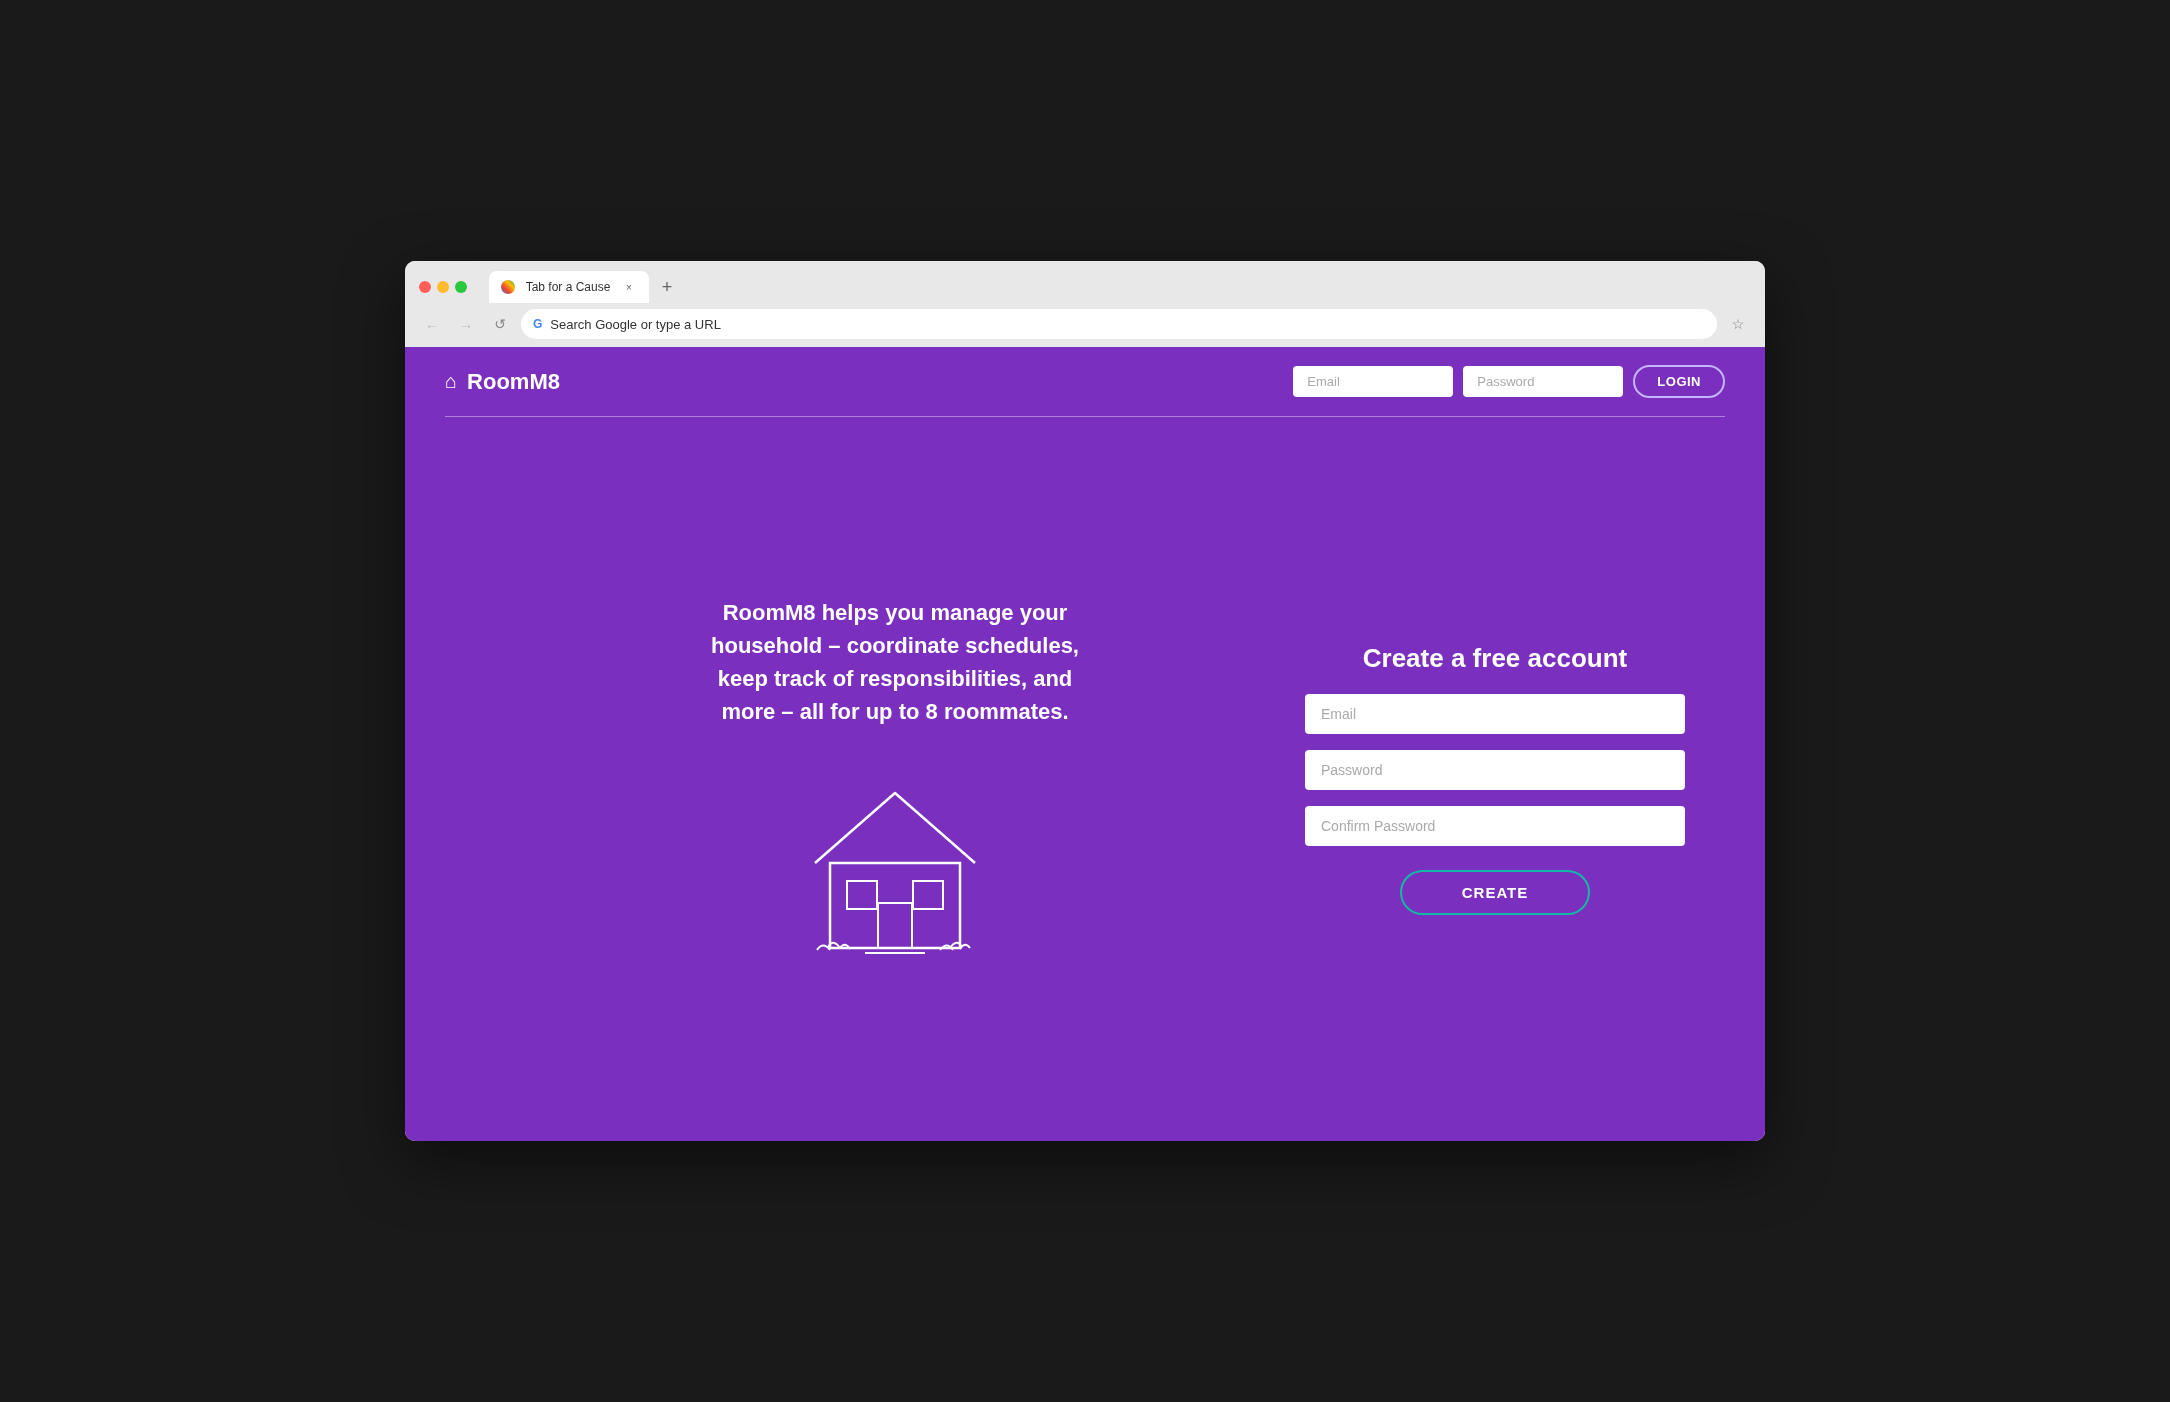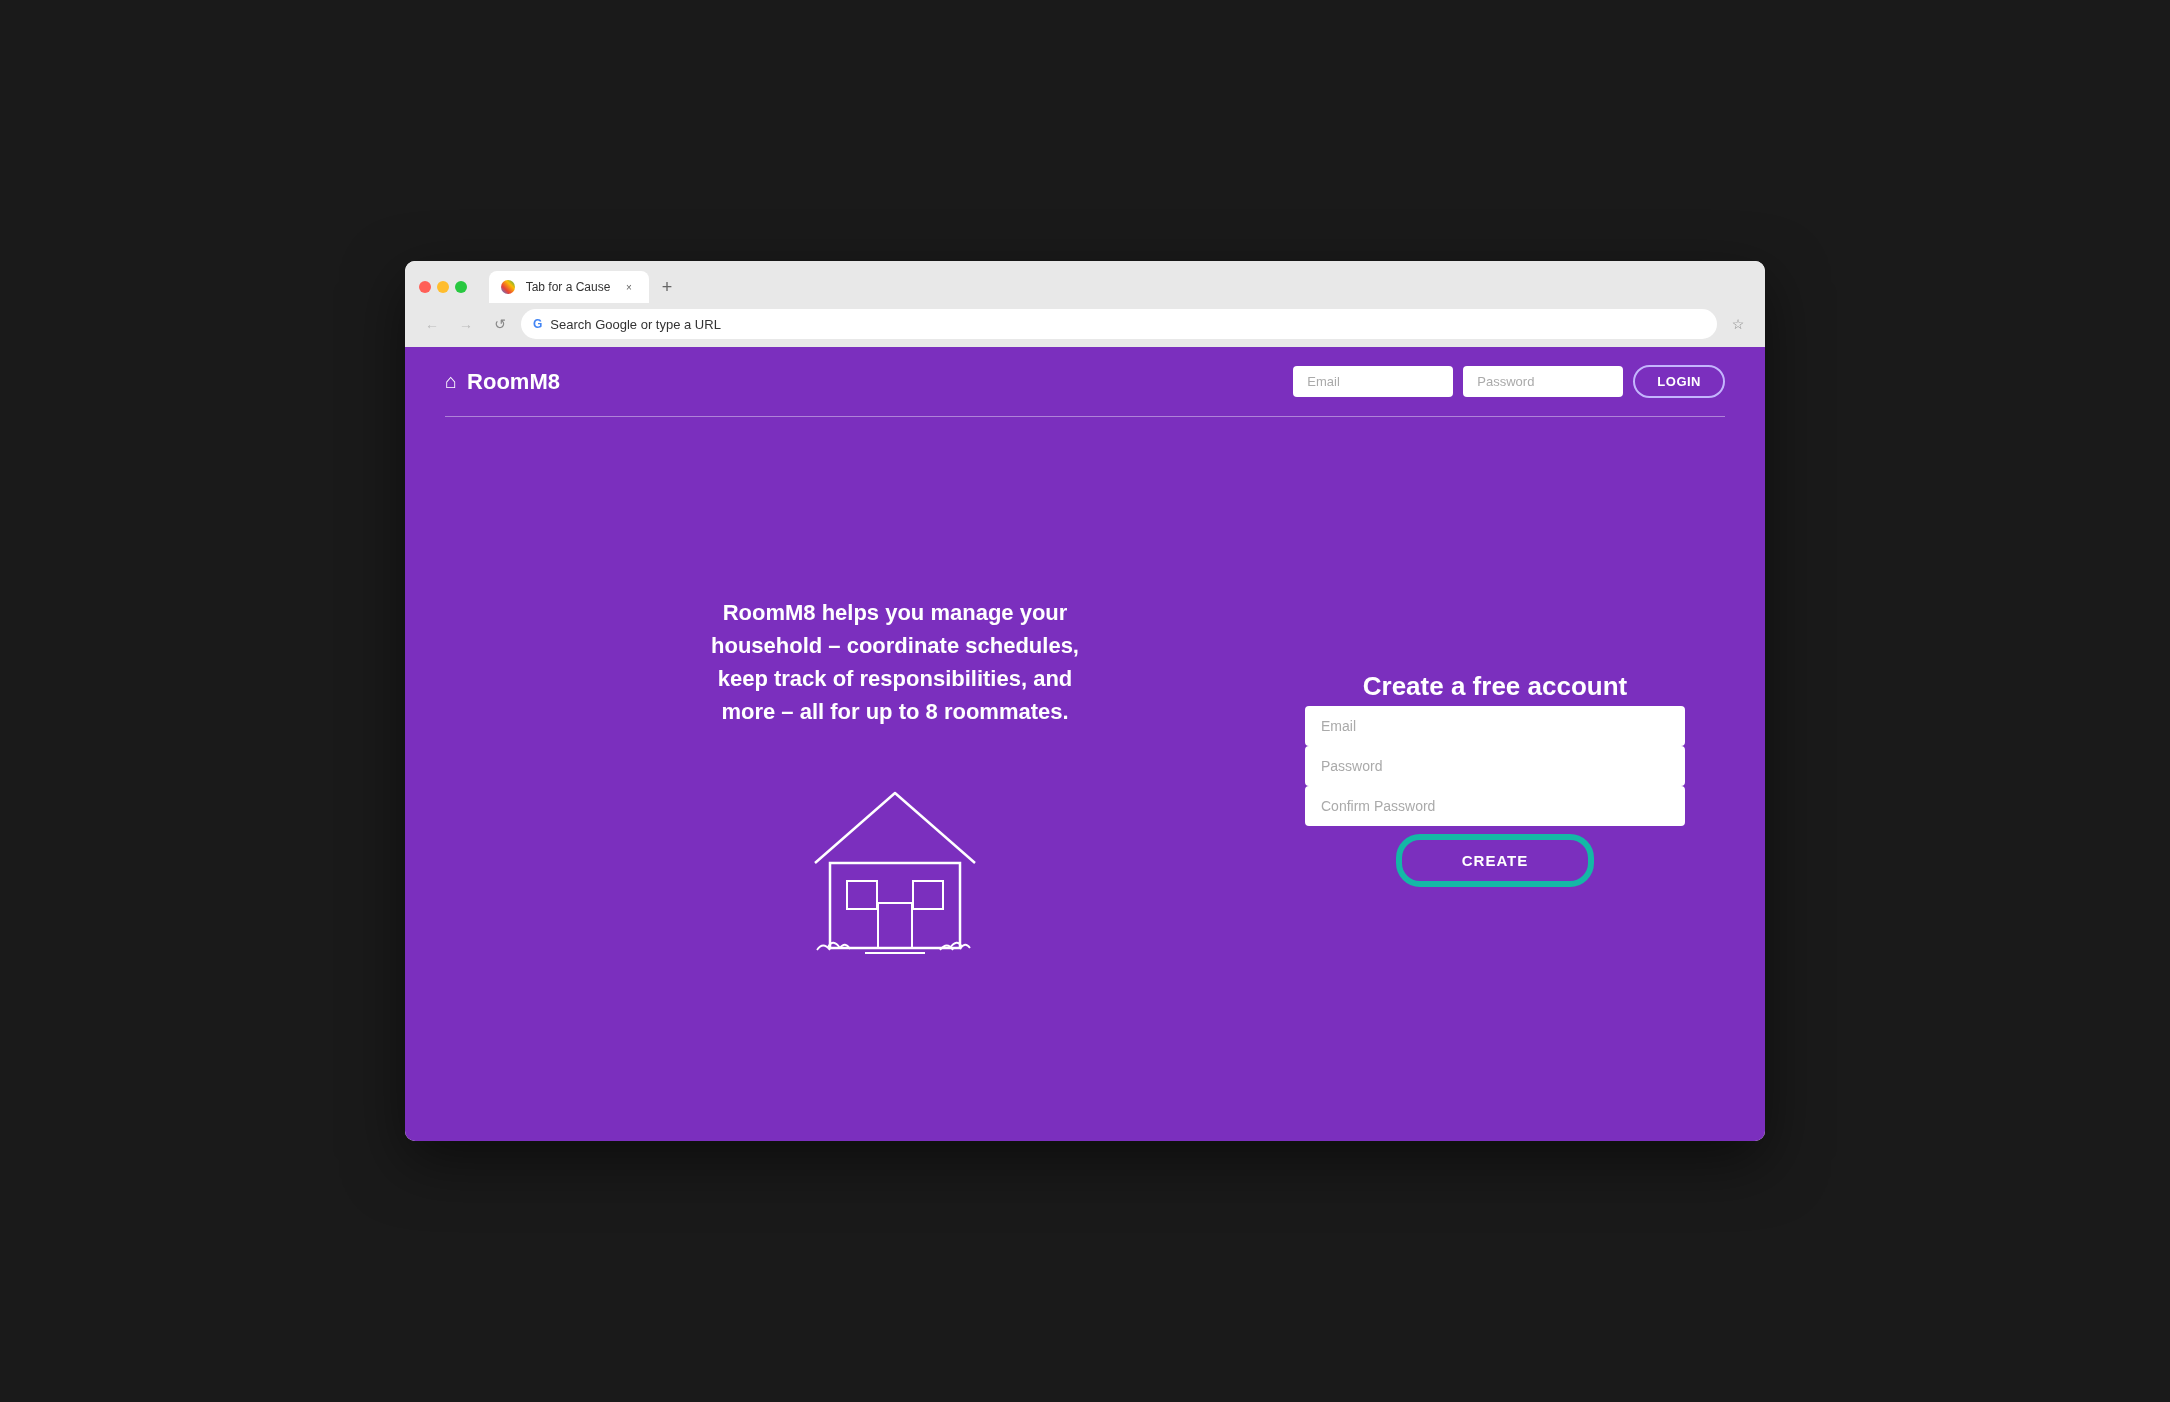--- a/index.html
+++ b/index.html
@@ -269,20 +269,21 @@
       width: 200px;
       height: 200px;
     }
 
     
     .right-section {
       width: 380px;
       display: flex;
       flex-direction: column;
       align-items: center;
+      gap: 16px;
     }
 
     .form-title {
       color: #fff;
       font-size: 26px;
       font-weight: 600;
       text-align: center;
       margin-bottom: 4px;
     }
 
@@ -296,21 +297,21 @@
       color: #333;
       outline: none;
     }
 
     .form-field::placeholder {
       color: #aaa;
     }
 
     .create-btn {
       background: transparent;
-      border: 6px solid #14b8a6;
+      border: 2px solid #14b8a6;
       border-radius: 24px;
       color: #fff;
       font-size: 15px;
       font-weight: 700;
       padding: 12px 60px;
       cursor: pointer;
       letter-spacing: 1px;
       margin-top: 8px;
     }
   </style>

